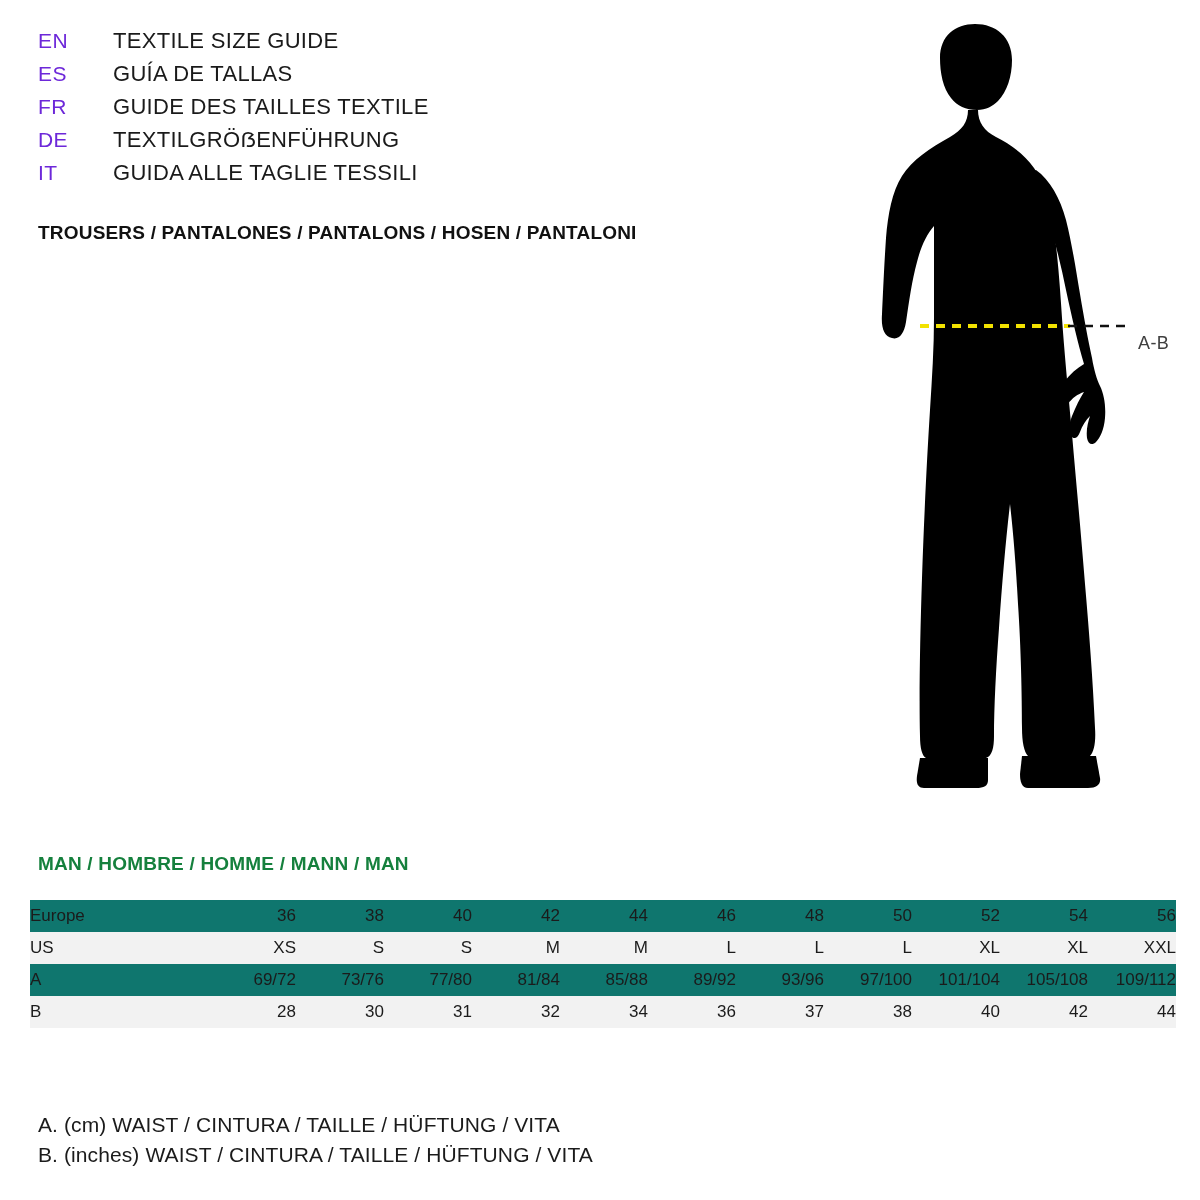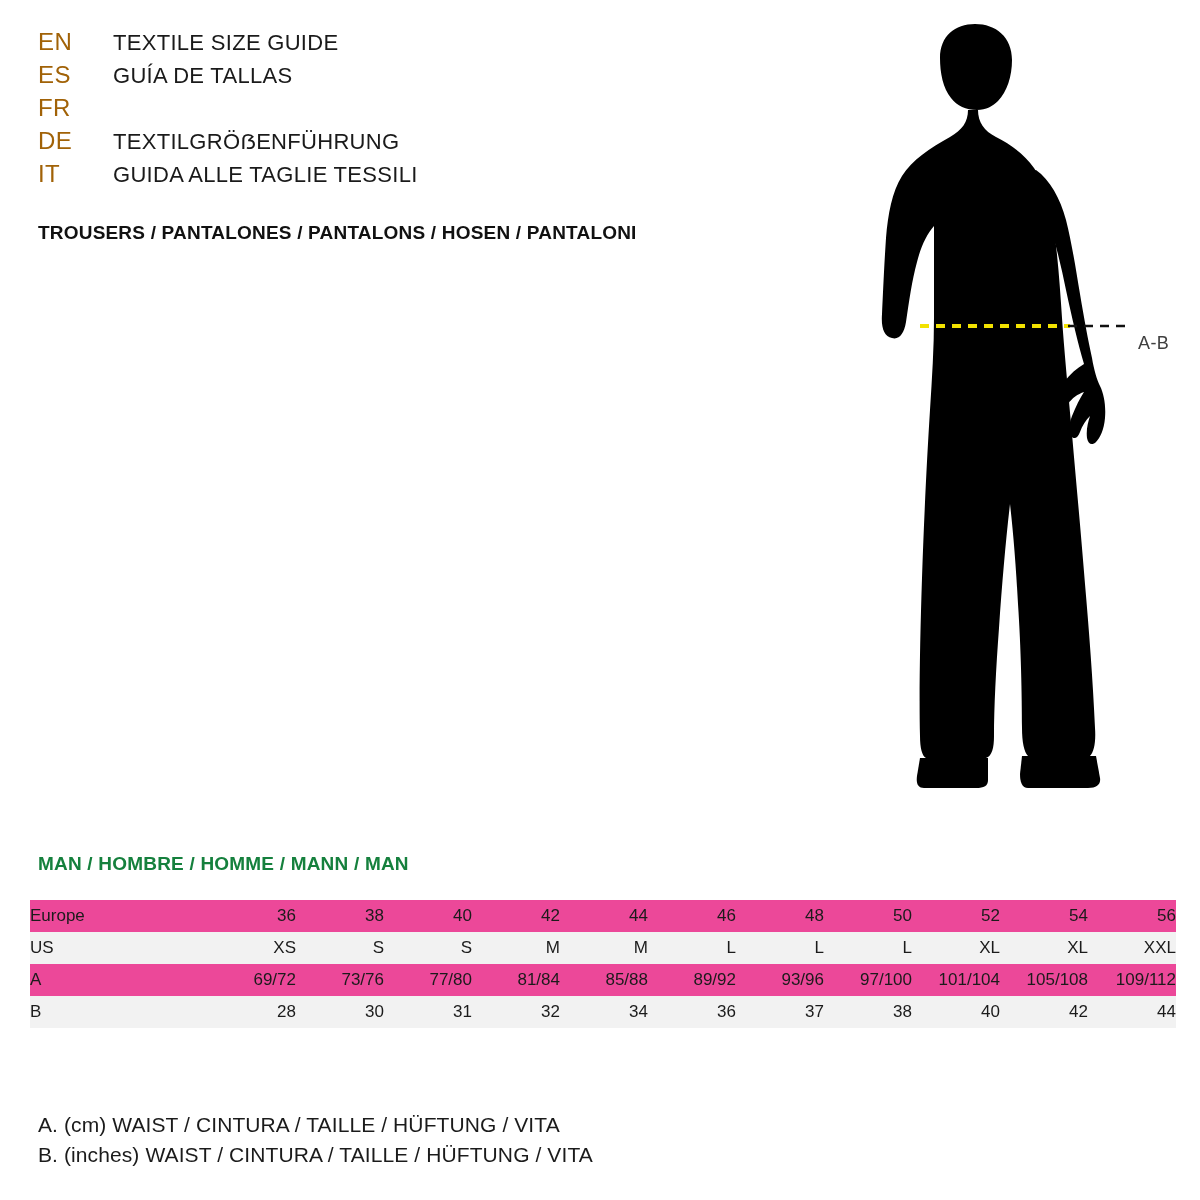--- a/index.html
+++ b/index.html
@@ -28,23 +28,23 @@
     top: 28px;
     width: 760px;
   }
   .lang-row {
     display: flex;
     align-items: baseline;
     height: 33px;
   }
   .lang-code {
     width: 75px;
-    font-size: 24px;
+    font-size: 21px;
     letter-spacing: 0.4px;
-    color: #a16207;
+    color: #6d28d9;
   }
   .lang-text {
     font-size: 22px;
     letter-spacing: 0.3px;
     color: #1a1a1a;
   }
   .garment-title {
     position: absolute;
     left: 38px;
     top: 222px;
@@ -107,21 +107,21 @@
   .row-head td {
     font-size: 17px;
     color: #1b1b1b;
     padding-left: 12px;
     height: 34px;
   }
   .row-light {
     background: #f2f2f2;
   }
   .row-white {
-    background: #ec4899;
+    background: #0f766e;
   }
   .cell-label {
     padding-left: 12px;
     text-align: left;
   }
   .cell-val {
     text-align: right;
   }
 
   
@@ -146,20 +146,21 @@
     <div class="lang-row">
       <div class="lang-code">EN</div>
       <div class="lang-text">TEXTILE SIZE GUIDE</div>
     </div>
     <div class="lang-row">
       <div class="lang-code">ES</div>
       <div class="lang-text">GUÍA DE TALLAS</div>
     </div>
     <div class="lang-row">
       <div class="lang-code">FR</div>
+      <div class="lang-text">GUIDE DES TAILLES TEXTILE</div>
     </div>
     <div class="lang-row">
       <div class="lang-code">DE</div>
       <div class="lang-text">TEXTILGRÖẞENFÜHRUNG</div>
     </div>
     <div class="lang-row">
       <div class="lang-code">IT</div>
       <div class="lang-text">GUIDA ALLE TAGLIE TESSILI</div>
     </div>
   </div>

